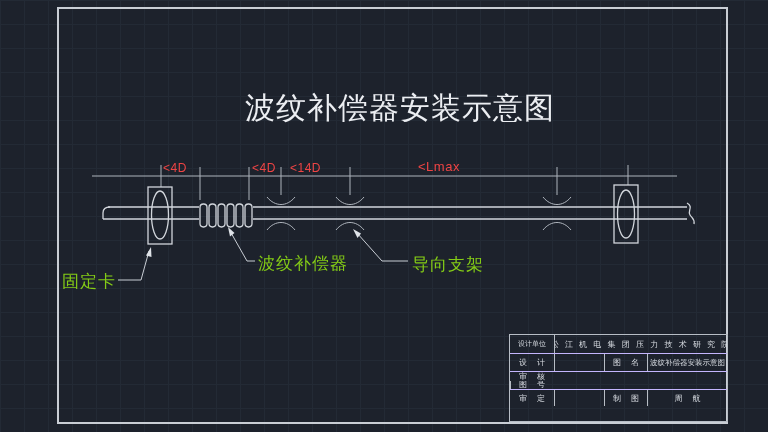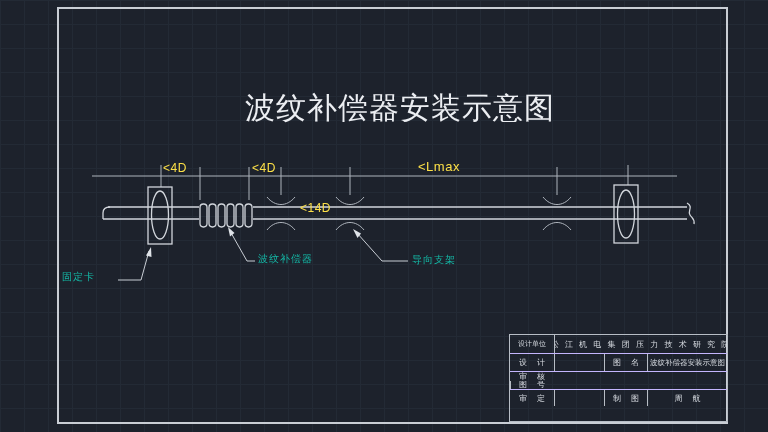--- a/index.html
+++ b/index.html
@@ -17,25 +17,25 @@
     position:absolute;left:57px;top:7px;width:671px;height:417px;
     border:2px solid #c9ced5;box-sizing:border-box;
   }
   .abs{position:absolute;white-space:nowrap;}
   .drawing-title{
     left:230px;top:88px;width:340px;text-align:center;
     font-size:30px;letter-spacing:1px;color:#eceef2;
     font-family:"Liberation Serif", serif;
   }
   .dim-label{
-    font-size:12px;color:#fde047;letter-spacing:0.5px;
+    font-size:12px;color:#ef4444;letter-spacing:0.5px;
     font-family:"Liberation Sans", sans-serif;
   }
   .part-label{
-    font-size:10px;color:#14b8a6;
+    font-size:17px;color:#84cc16;
     font-family:"Liberation Serif", serif;letter-spacing:1px;
   }
   svg.cad{position:absolute;left:0;top:0;}
   .stroke{stroke:#d2d6dc;stroke-width:1.3;fill:none;}
   .thin{stroke:#aeb4bc;stroke-width:1;fill:none;}
   .leader{stroke:#c9ced5;stroke-width:1;fill:none;}
   .arrow{fill:#dfe3e8;stroke:none;}
 
   
   .tblock{
@@ -138,21 +138,21 @@
   <g>
     <polyline class="leader" points="408,261 382,261 357,233"></polyline>
     <polygon class="arrow" points="353,229 361,233.5 357.5,238"></polygon>
   </g>
 </svg>
 
 <div class="abs drawing-title">波纹补偿器安装示意图</div>
 
 <div class="abs dim-label" style="left:163px;top:161px;">&lt;4D</div>
 <div class="abs dim-label" style="left:252px;top:161px;">&lt;4D</div>
-<div class="abs dim-label" style="left:300px;top:161px;margin-top:40px;">&lt;14D</div>
+<div class="abs dim-label" style="left:290px;top:161px;">&lt;14D</div>
 <div class="abs dim-label" style="left:418px;top:159px;font-size:13px;">&lt;Lmax</div>
 
 <div class="abs part-label" style="left:62px;top:270px;text-align:right;">固定卡</div>
 <div class="abs part-label" style="left:258px;top:252px;">波纹补偿器</div>
 <div class="abs part-label" style="left:412px;top:253px;">导向支架</div>
 
 <div class="tblock">
   <div class="tb-row r2">
     <div class="tb-cell c1 unit-label">设计单位</div>
     <div class="tb-cell unit-value">松 江 机 电 集 团 压 力 技 术 研 究 院</div>

